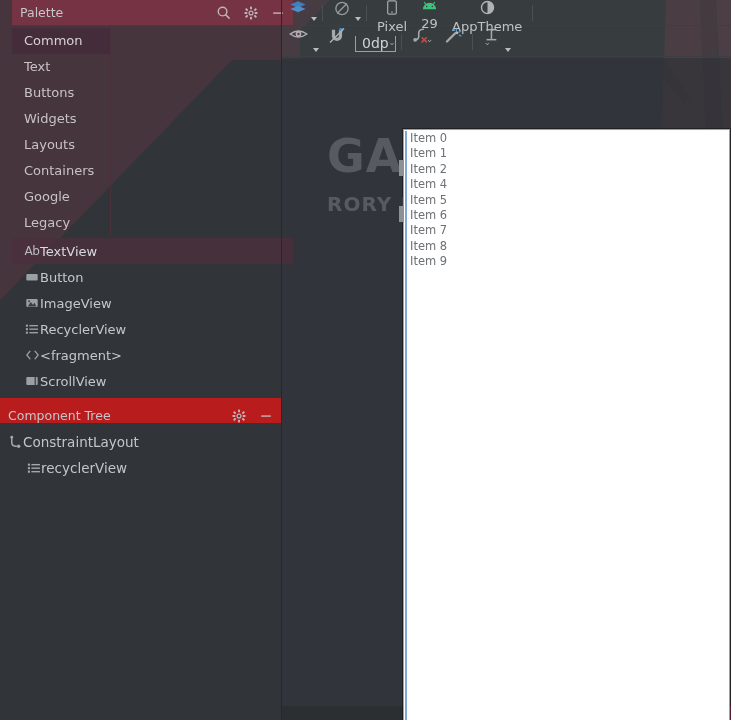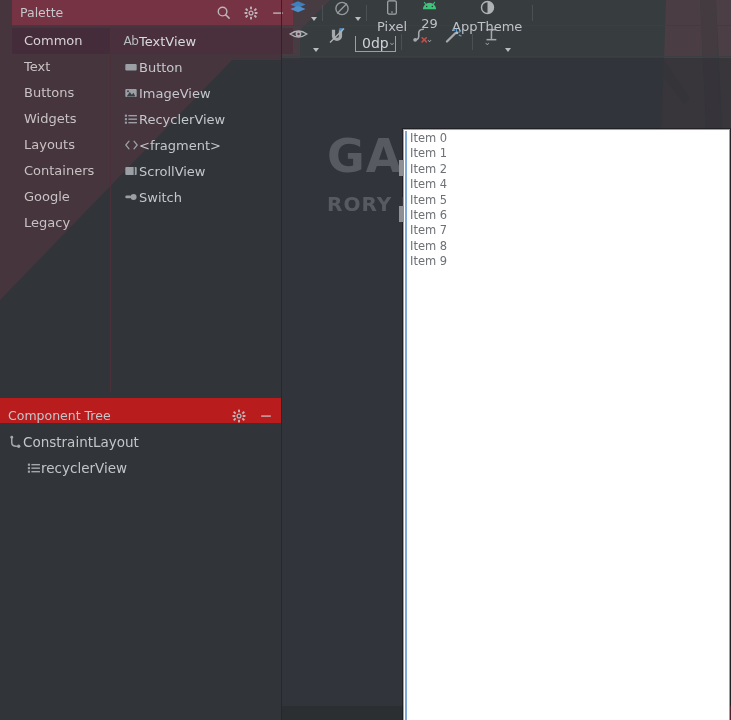--- a/index.html
+++ b/index.html
@@ -26,21 +26,21 @@
   .ic{opacity:.85;display:flex;align-items:center;justify-content:center;}
 
   
   .palette{
     position:absolute;left:12px;top:0;width:281px;height:392px;z-index:3;
   }
   .palette-hdr{
     background:rgba(122,52,68,.93);
     border-bottom:1px solid #3a3f43;
   }
-  .palette-body{position:absolute;left:0;top:26px;width:281px;height:366px;display:flex;}
+  .palette-body{position:absolute;left:0;top:26px;width:281px;height:366px;display:flex;flex-direction:column;}
   .cat-col{
     width:99px;height:100%;box-sizing:border-box;
     border-right:1px solid #4a3038;
     background:transparent;
     padding-top:2px;
   }
   .cat{
     height:26px;line-height:26px;padding-left:12px;
     font-size:13px;color:#c8c2c4;white-space:nowrap;cursor:default;
   }

